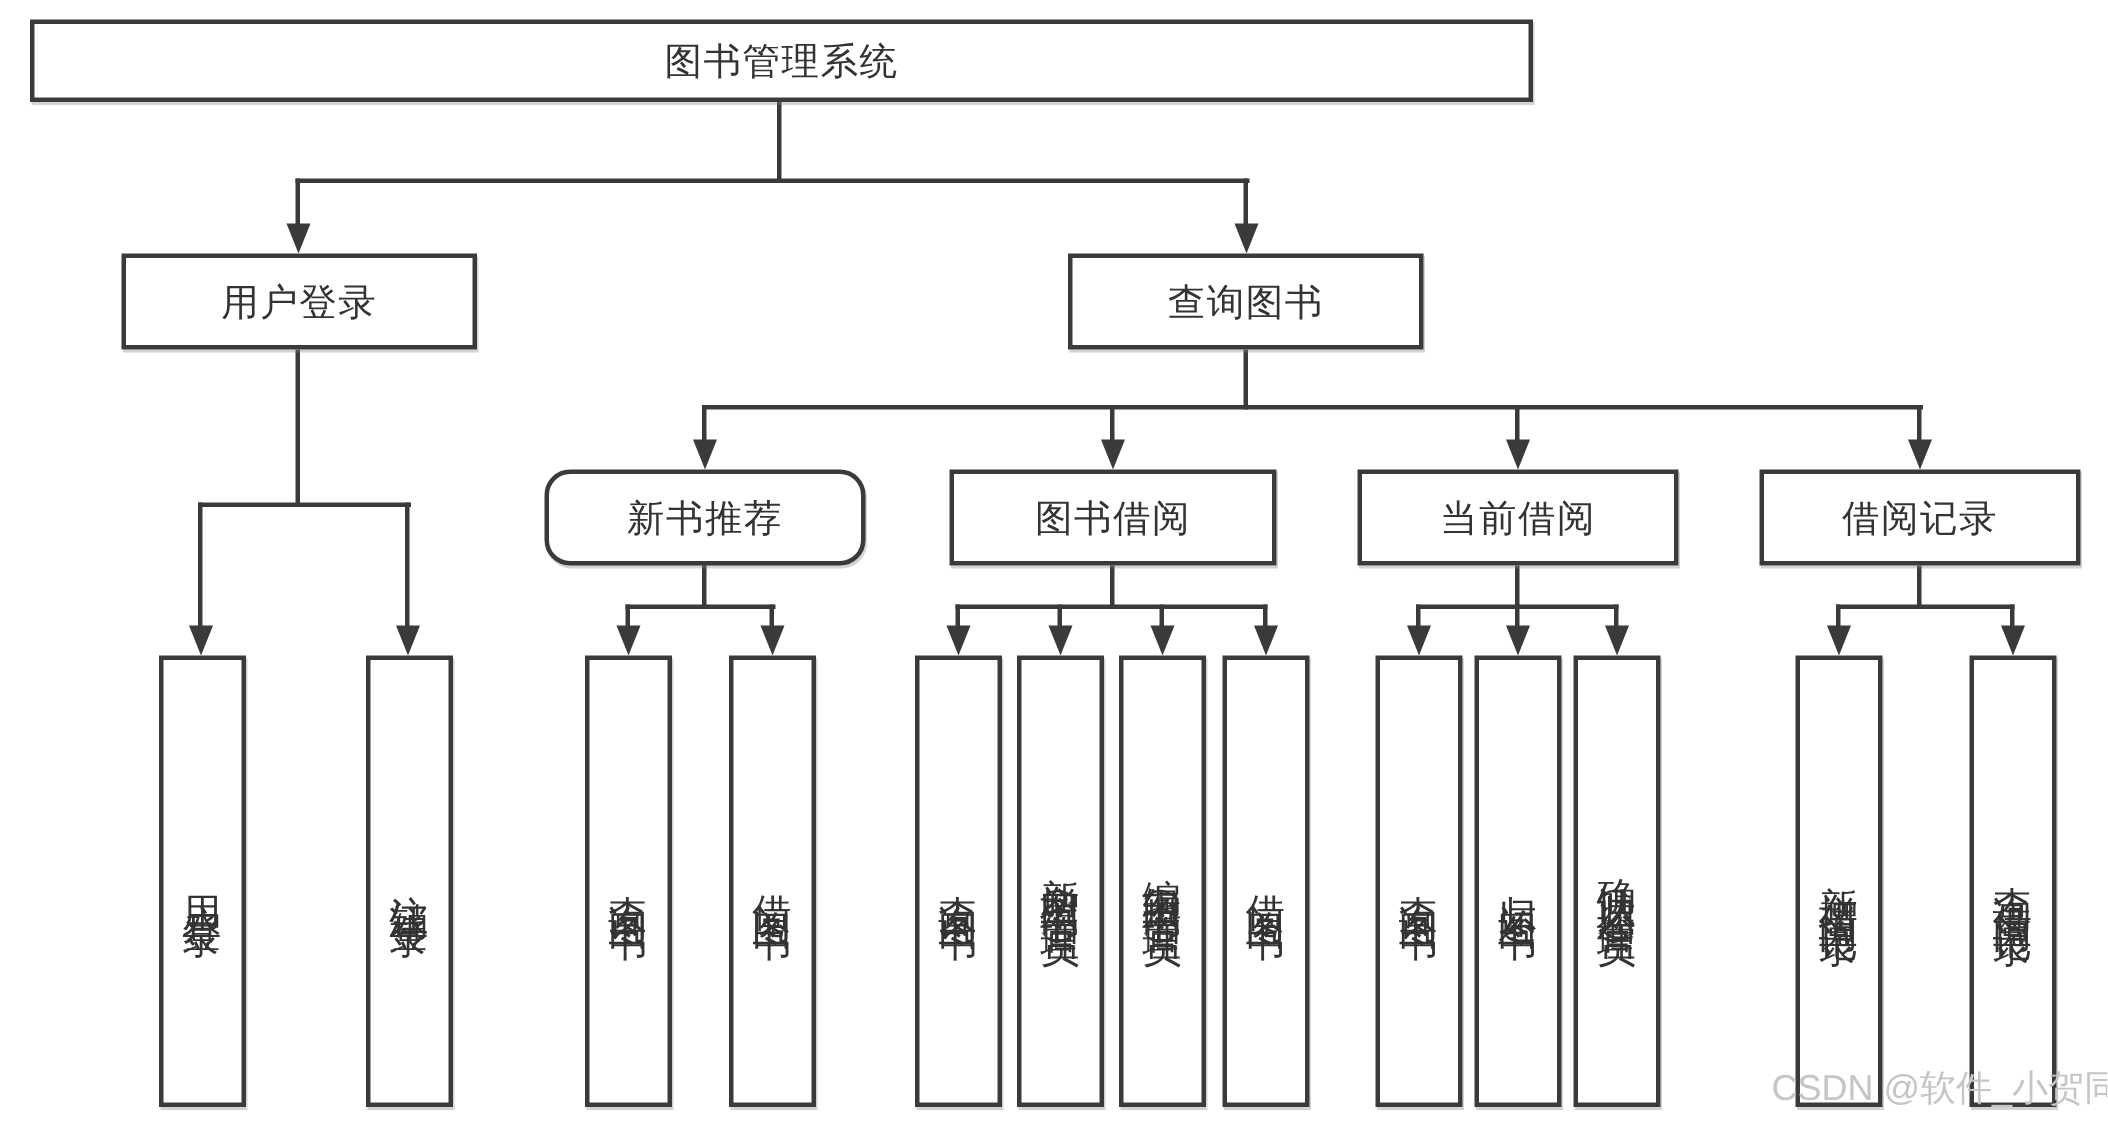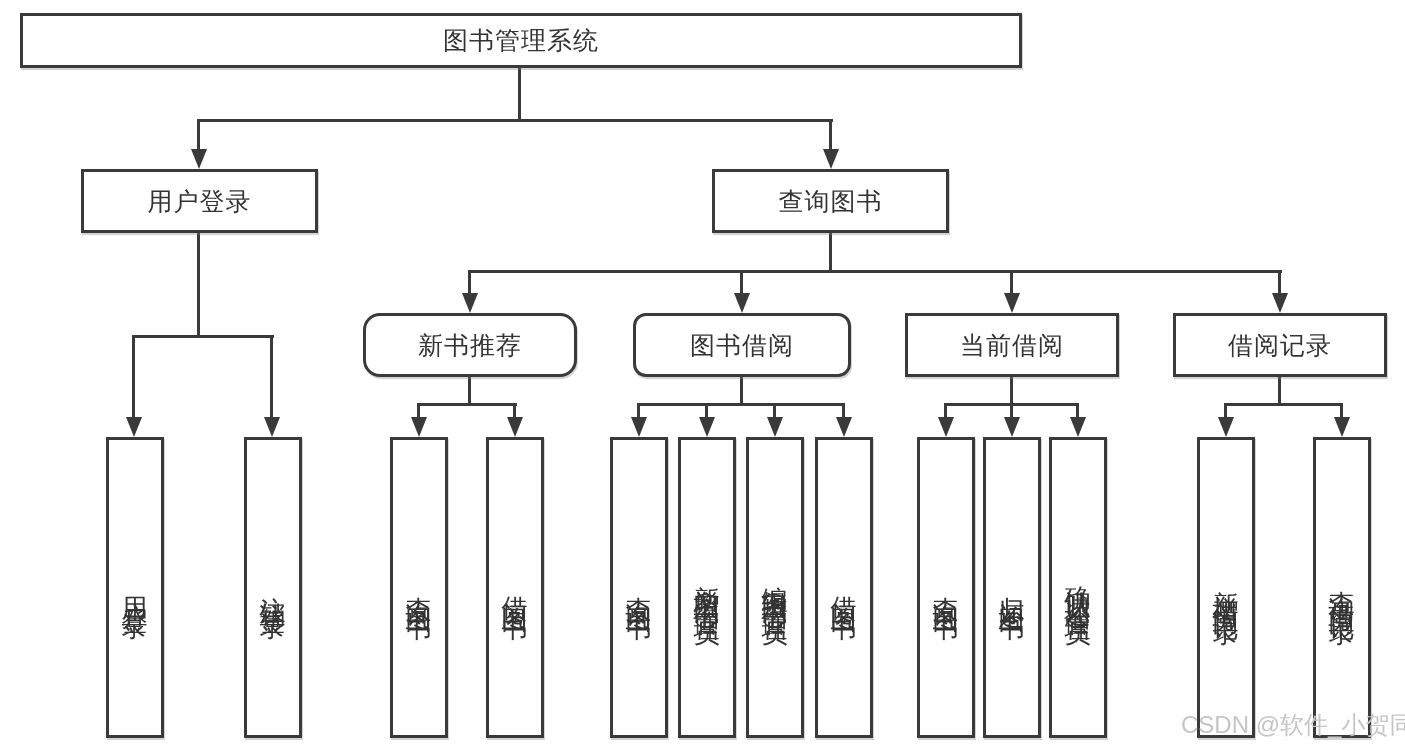--- a/index.html
+++ b/index.html
@@ -120,21 +120,21 @@
   <div class="vline" style="left:740px; top:270px; height:25px;"></div>
   <div class="arrow" style="left:734px; top:293px;"></div>
   <div class="vline" style="left:1010px; top:270px; height:25px;"></div>
   <div class="arrow" style="left:1004px; top:293px;"></div>
   <div class="vline" style="left:1278px; top:270px; height:25px;"></div>
   <div class="arrow" style="left:1272px; top:293px;"></div>
 
   <div class="box" style="left:363px; top:313px; width:214px; height:64px;border-radius:17px;">
     <span>新书推荐</span>
   </div>
-  <div class="box" style="left:633px; top:313px; width:218px; height:64px;border-radius:13px;">
+  <div class="box" style="left:633px; top:313px; width:218px; height:64px;">
     <span>图书借阅</span>
   </div>
   <div class="box" style="left:905px; top:313px; width:214px; height:64px;">
     <span>当前借阅</span>
   </div>
   <div class="box" style="left:1173px; top:313px; width:214px; height:64px;">
     <span>借阅记录</span>
   </div>
 
   <div class="vline" style="left:468px; top:376px; height:30px;"></div>

